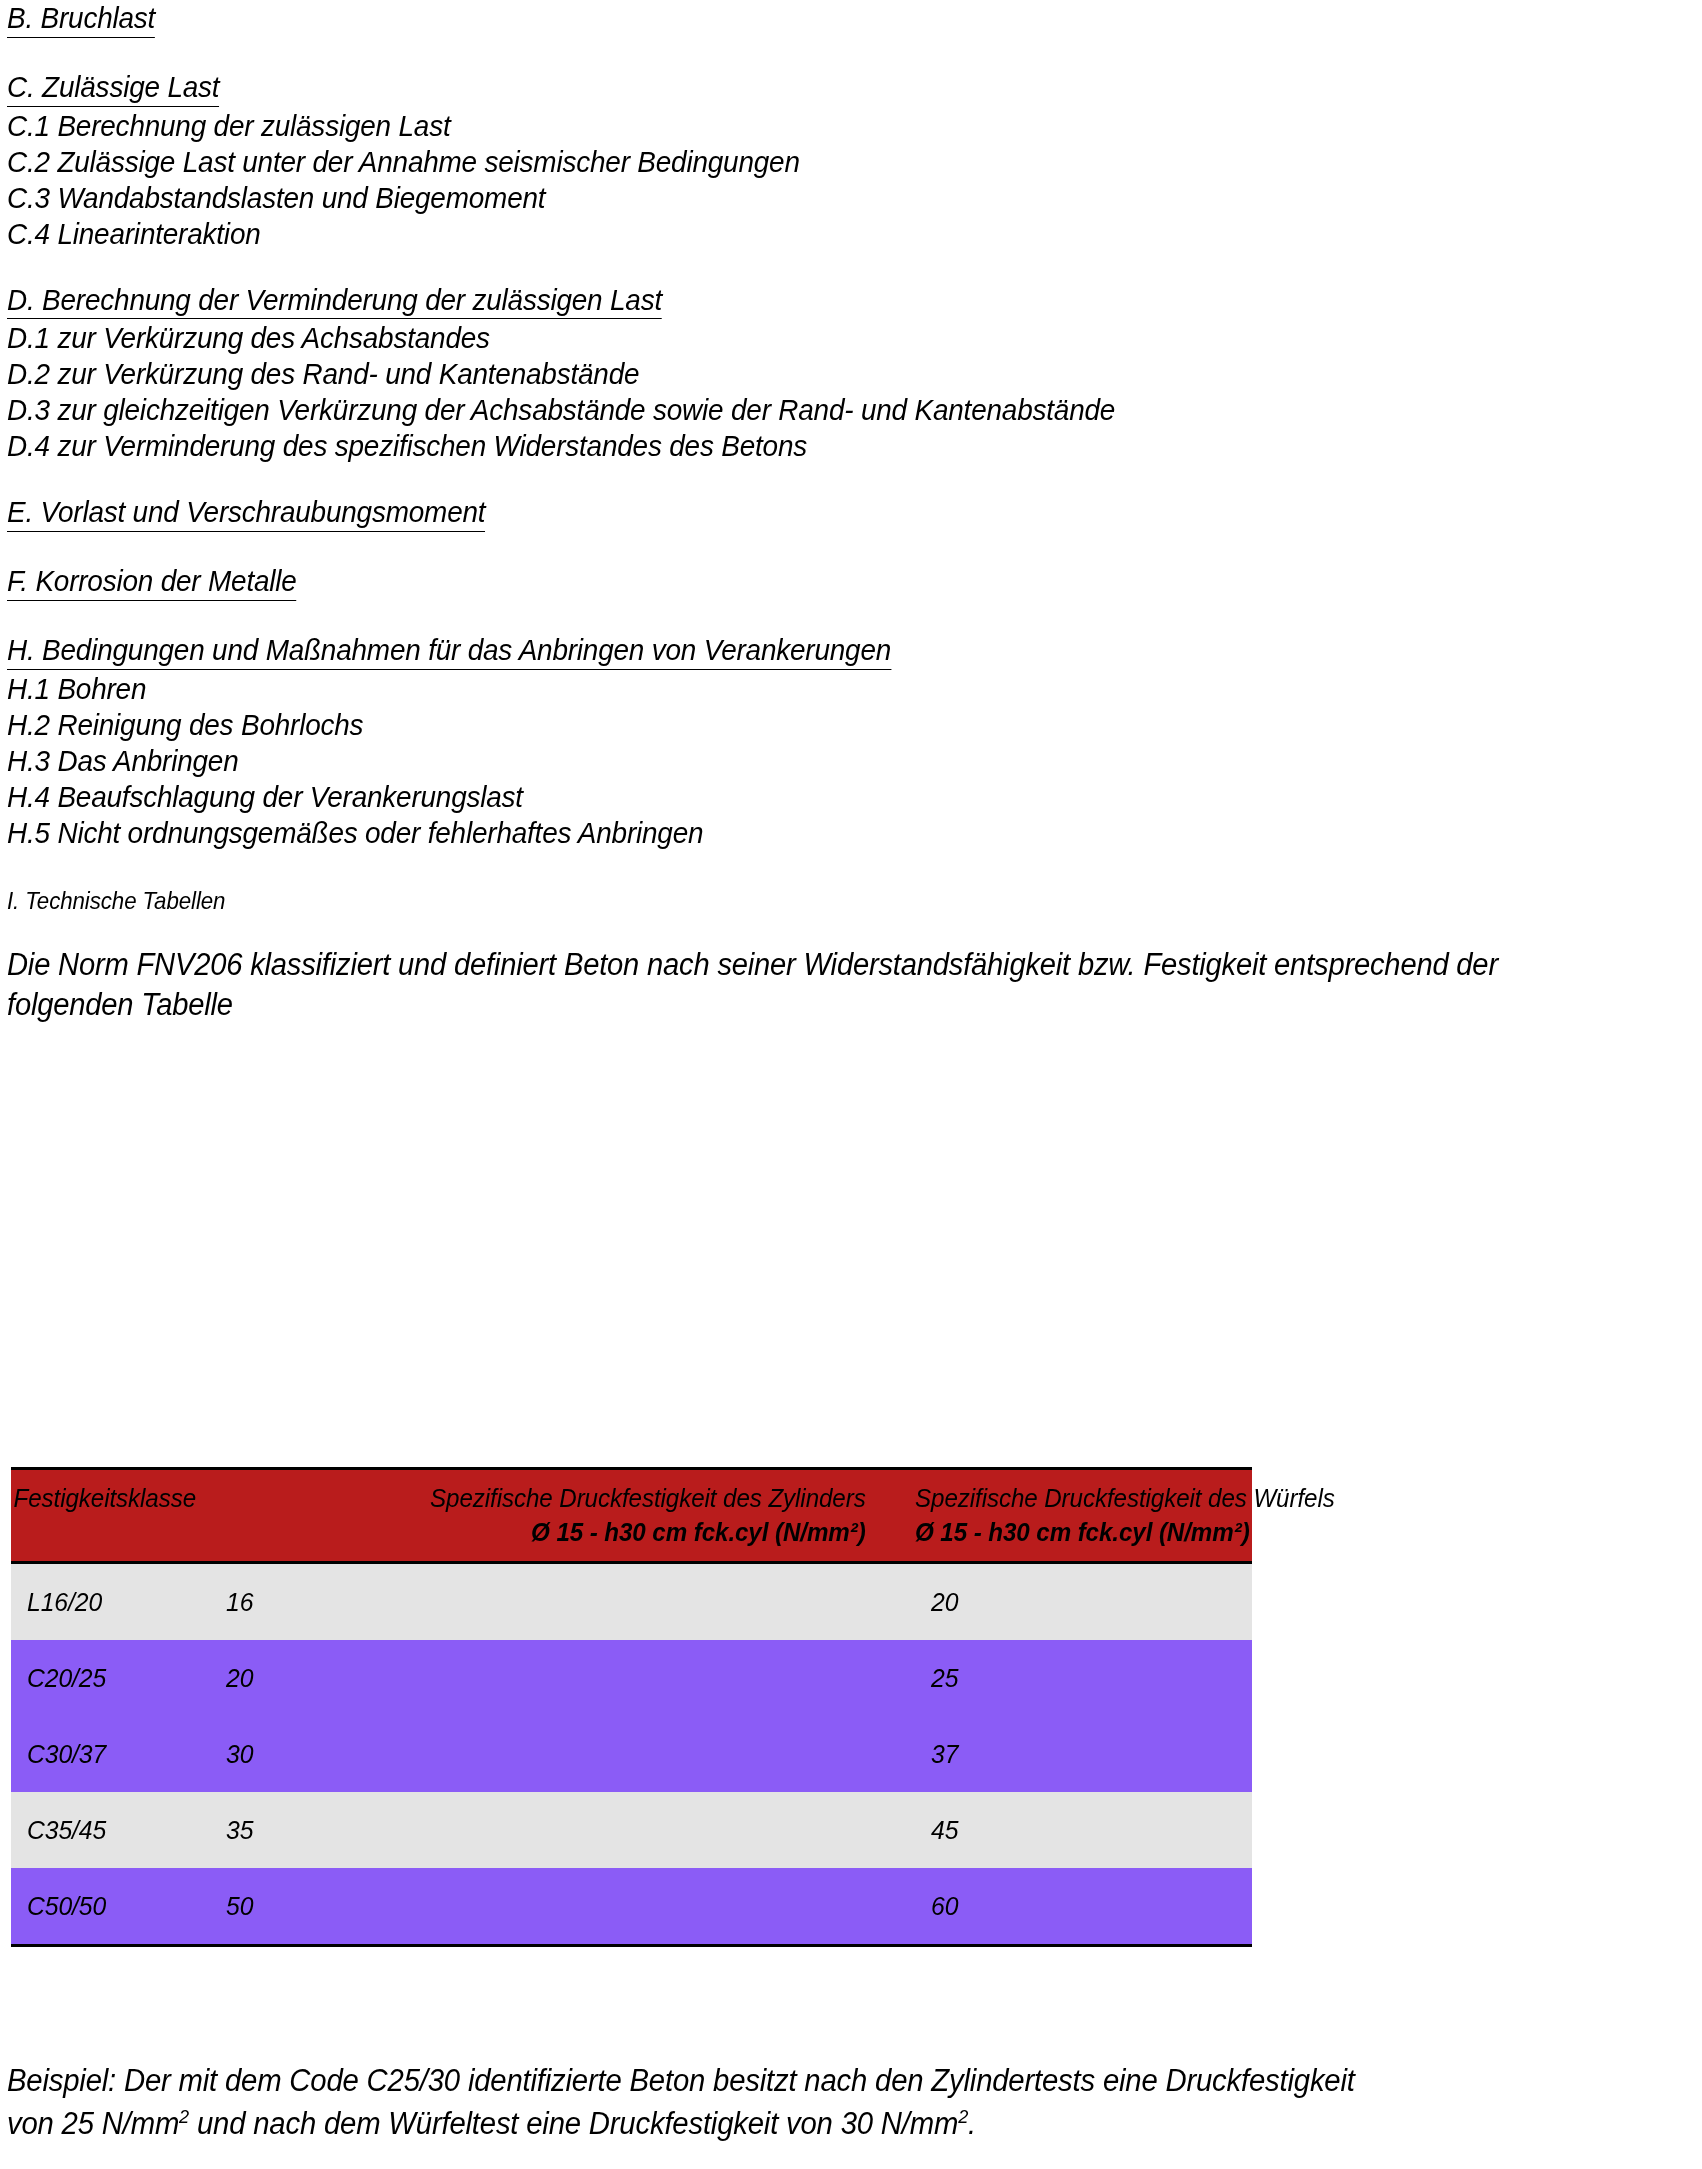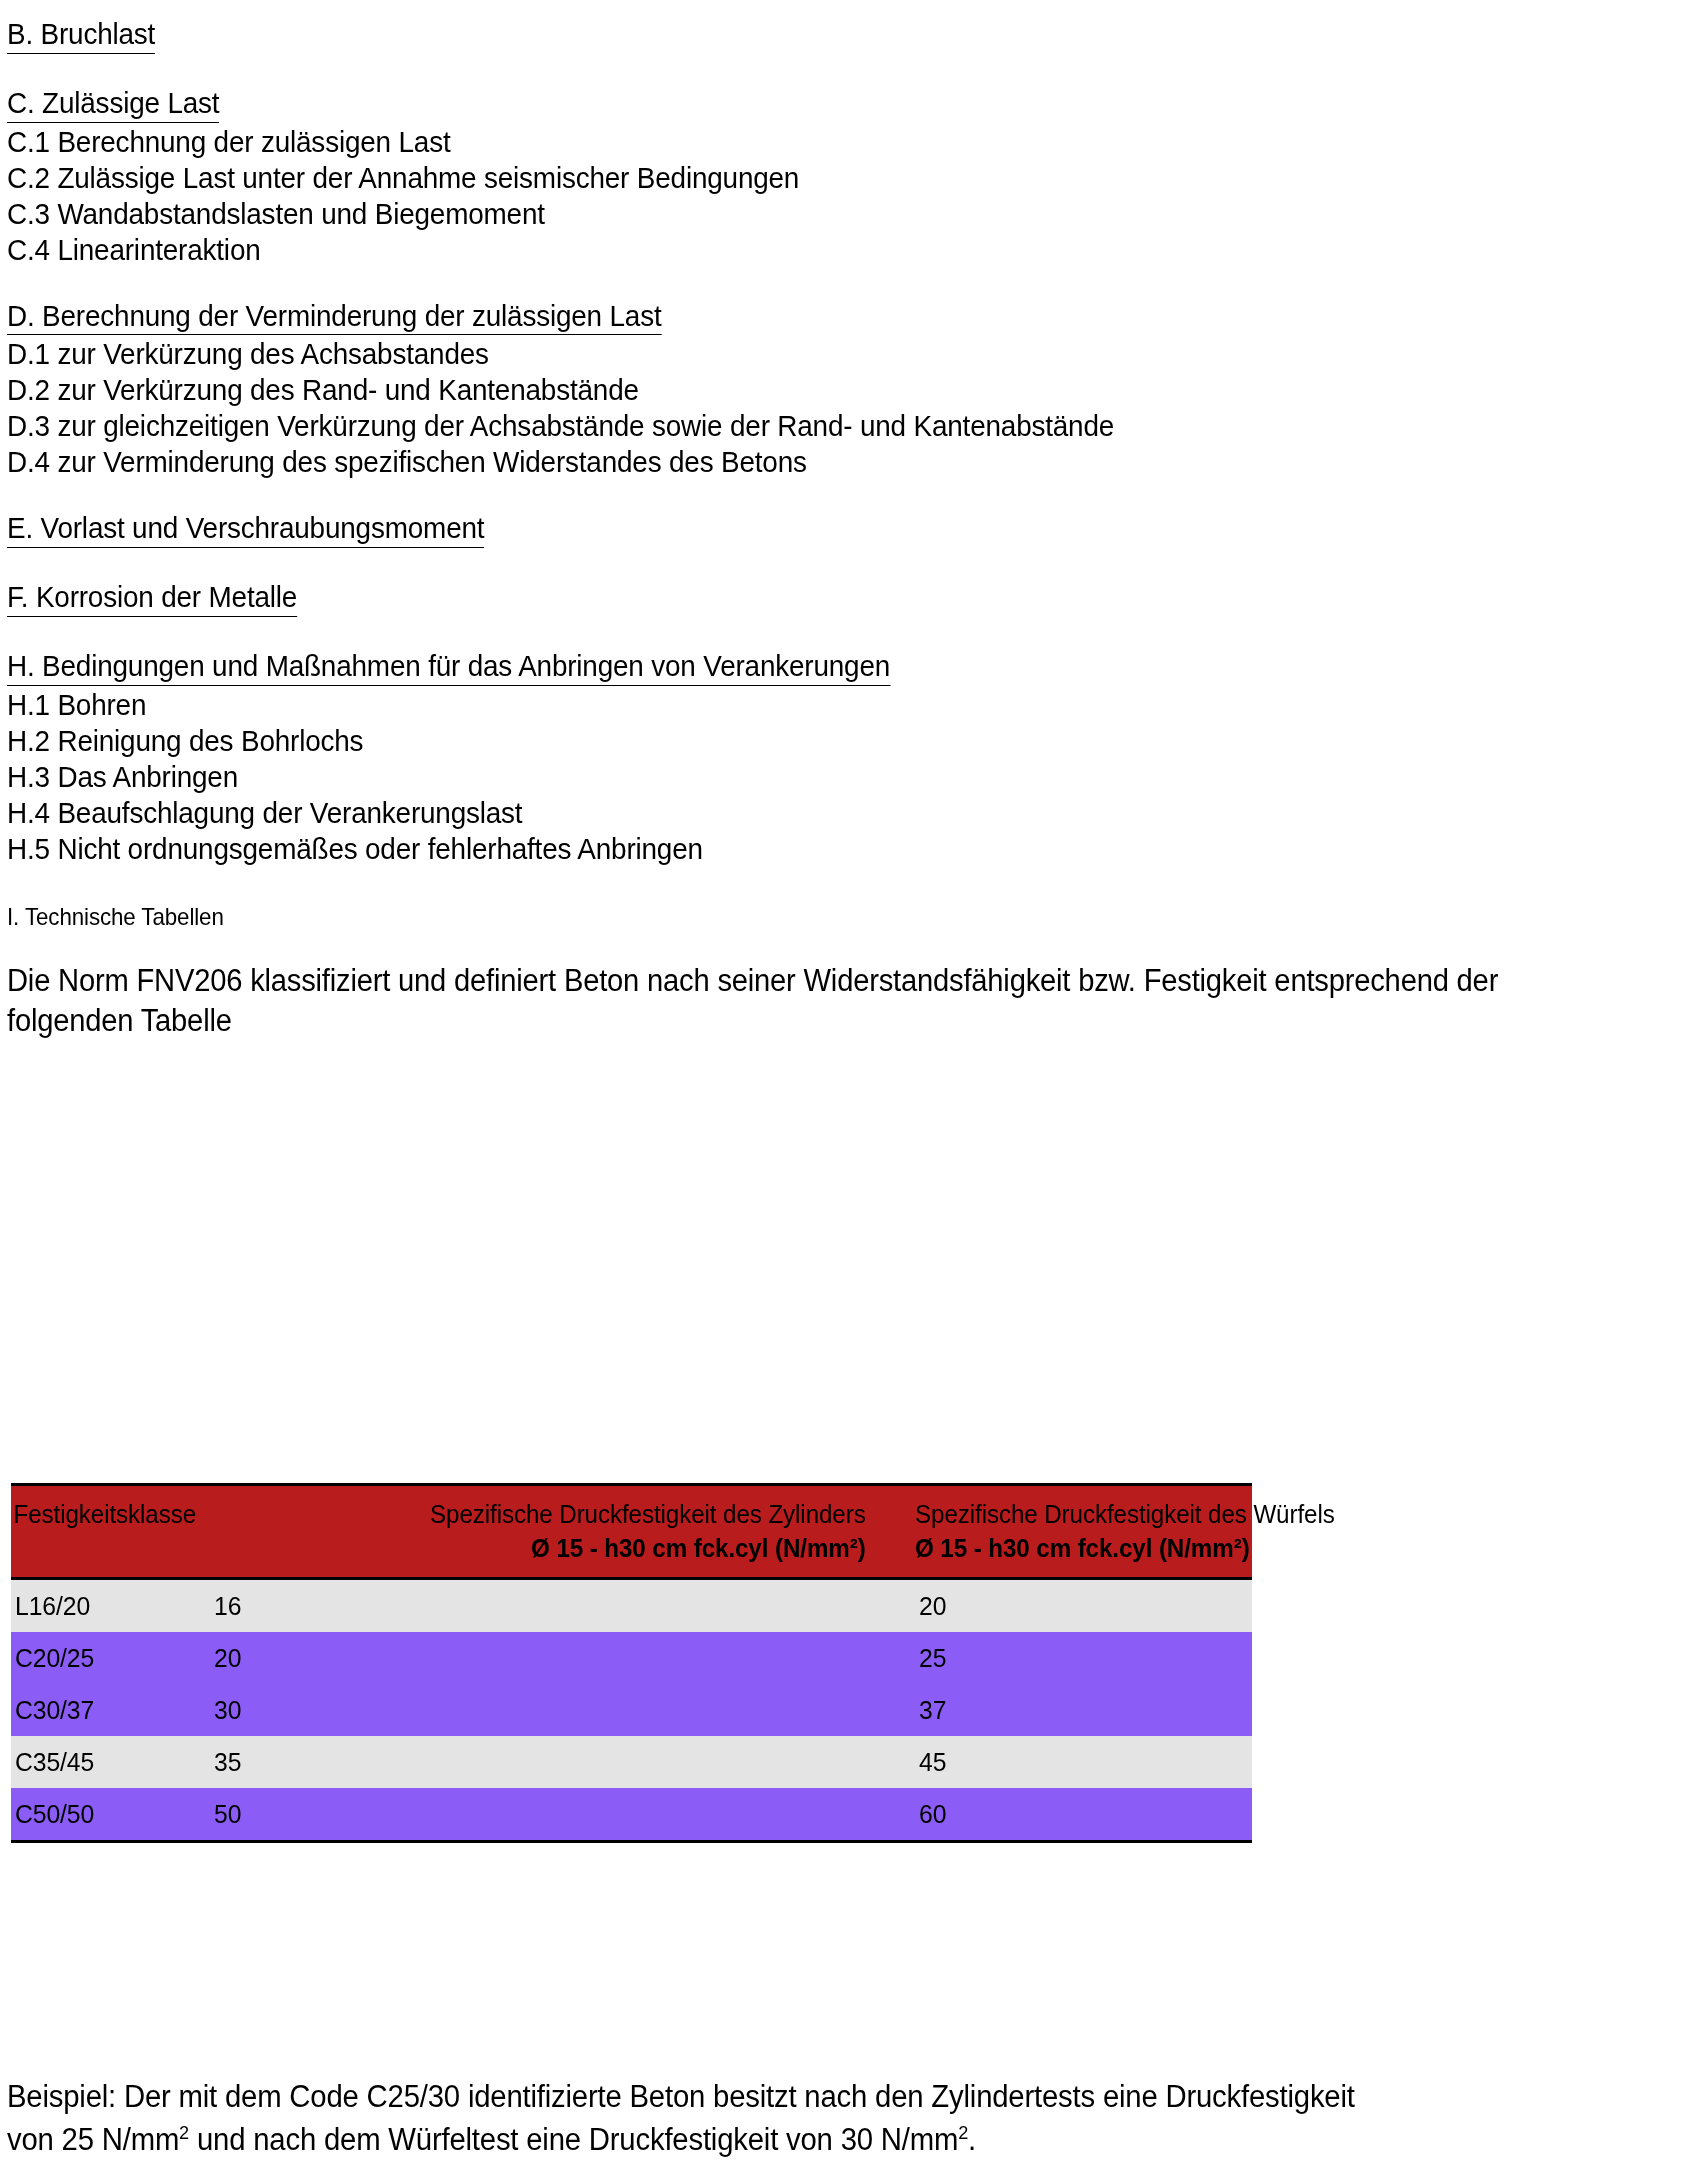--- a/index.html
+++ b/index.html
@@ -11,25 +11,26 @@
   body {
     width: 1702px;
     height: 2170px;
     position: relative;
     font-family: "Liberation Sans", "DejaVu Sans", sans-serif;
     color: #000000;
     overflow: hidden;
   }
   .page {
     position: absolute;
-    left: 0; top: 16px;
+    left: 0; top: 0;
     width: 1702px;
     height: 1614px;
     padding: 0;
     box-sizing: border-box;
+    font-style: italic;
   }
 
   .toc {
     position: absolute;
     left: 7px;
     top: 0px;
     width: 1685px;
   }
 
   .grp { margin: 0 0 30px 0; }
@@ -107,21 +108,21 @@
   .th-sub {
     font-size: 26px;
     line-height: 34px;
     font-weight: bold;
     letter-spacing: -0.1px;
     transform: scaleX(0.93);
     transform-origin: left center;
     white-space: nowrap;
   }
   table.concrete td {
-    padding: 4px;
+    padding: 16px;
     height: 44px;
     vertical-align: middle;
     border: none;
   }
   .td-inner {
     font-size: 26.6px;
     line-height: 32px;
     letter-spacing: -0.1px;
     transform: scaleX(0.93);
     transform-origin: left center;

